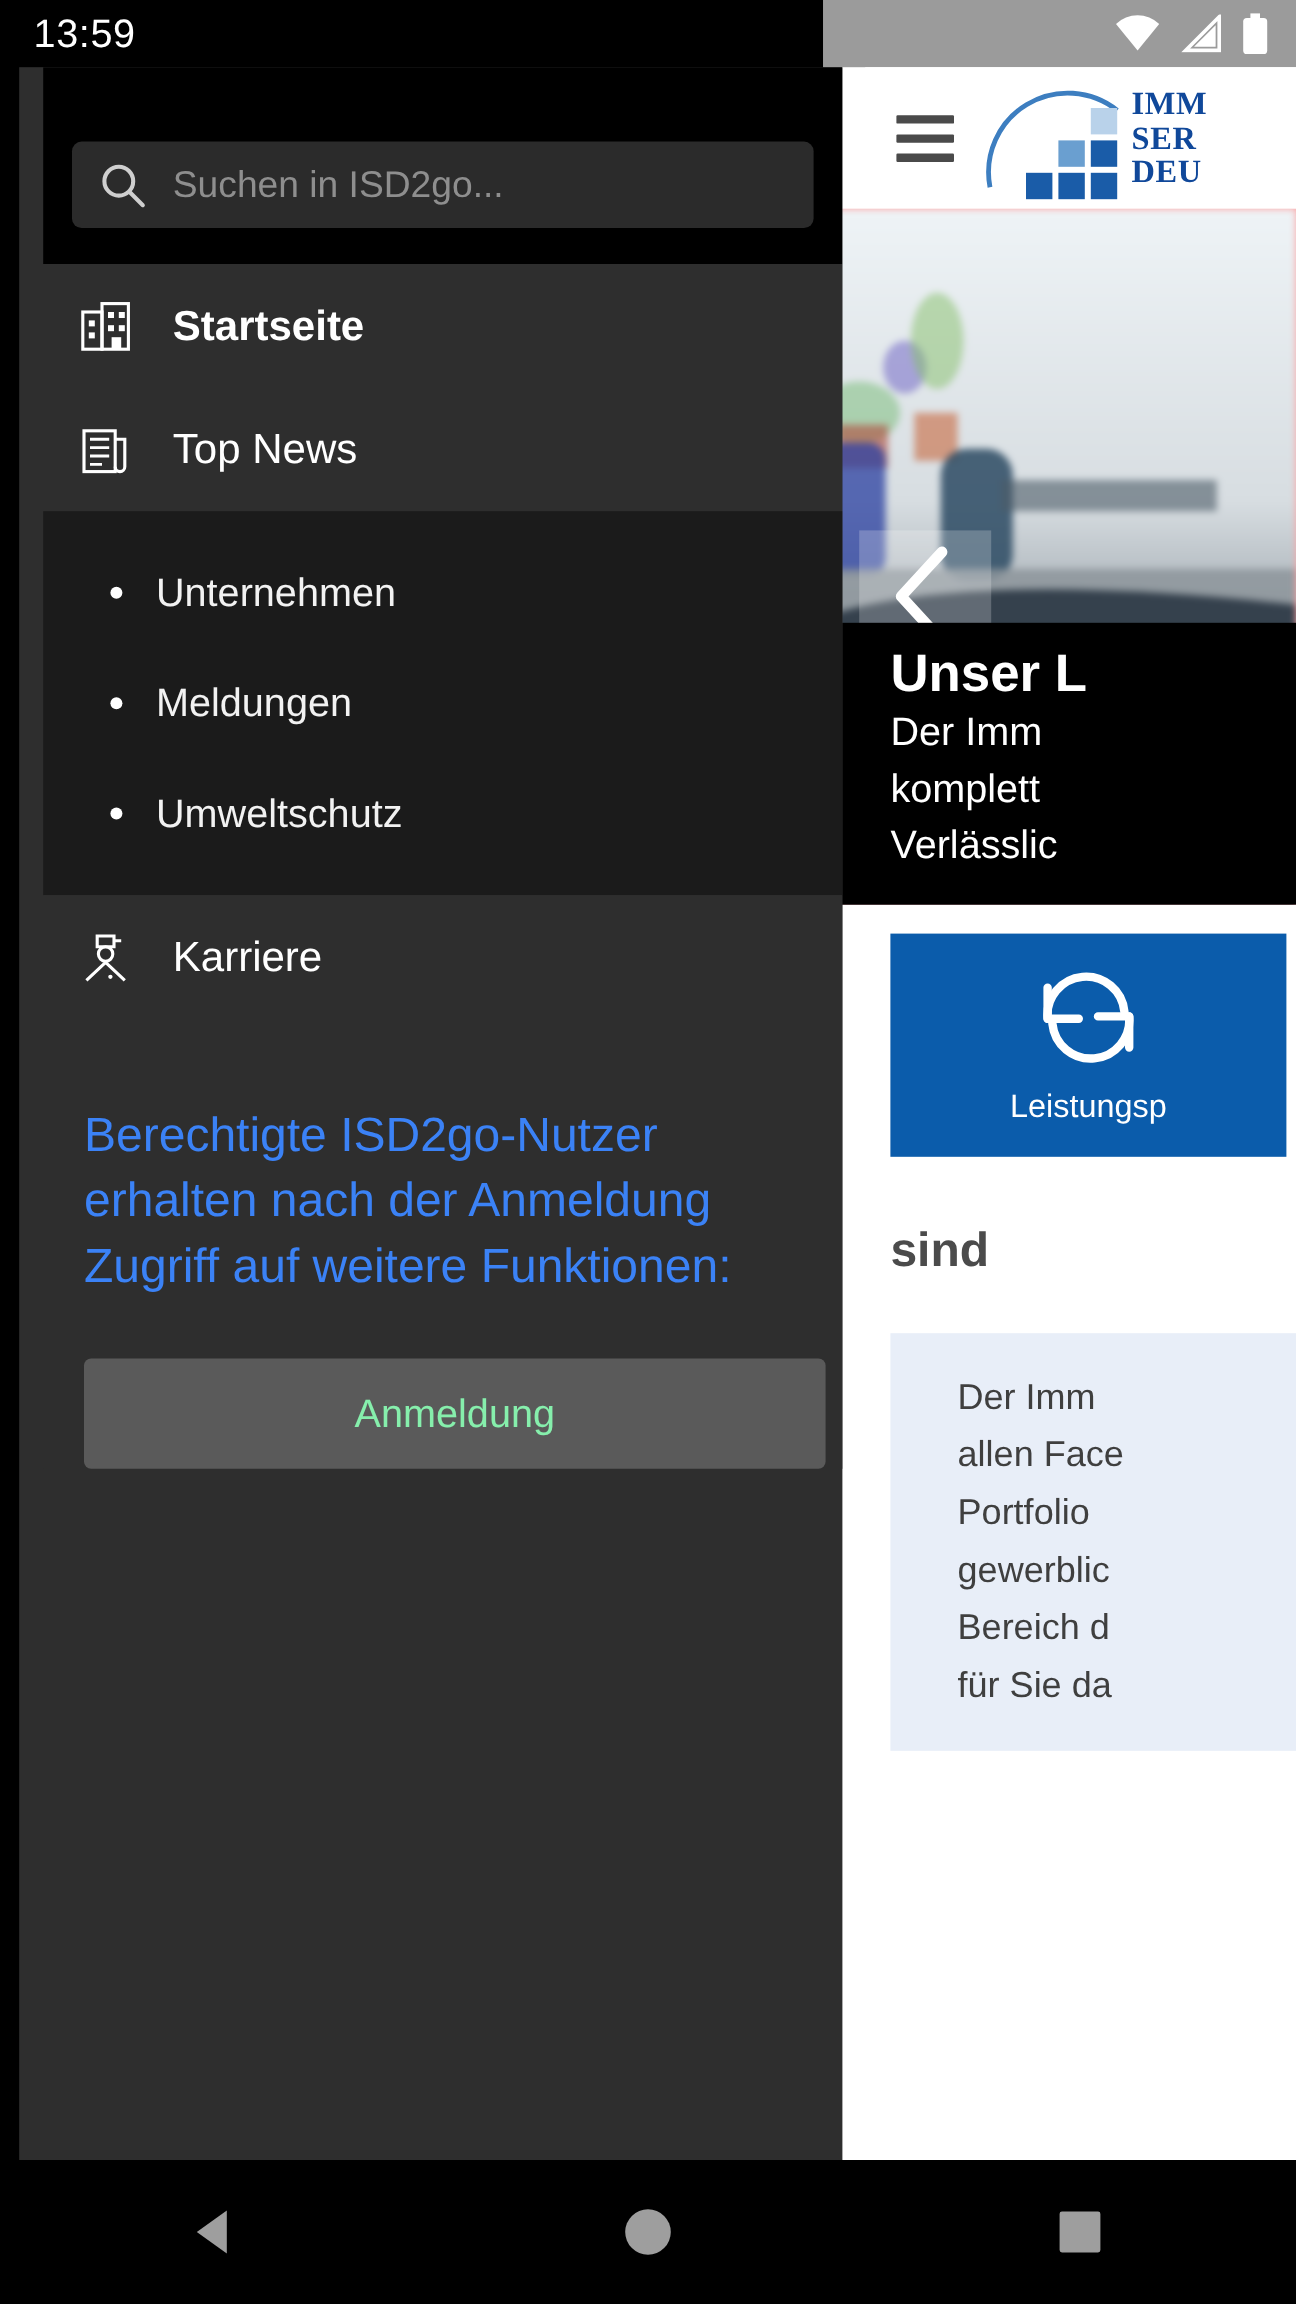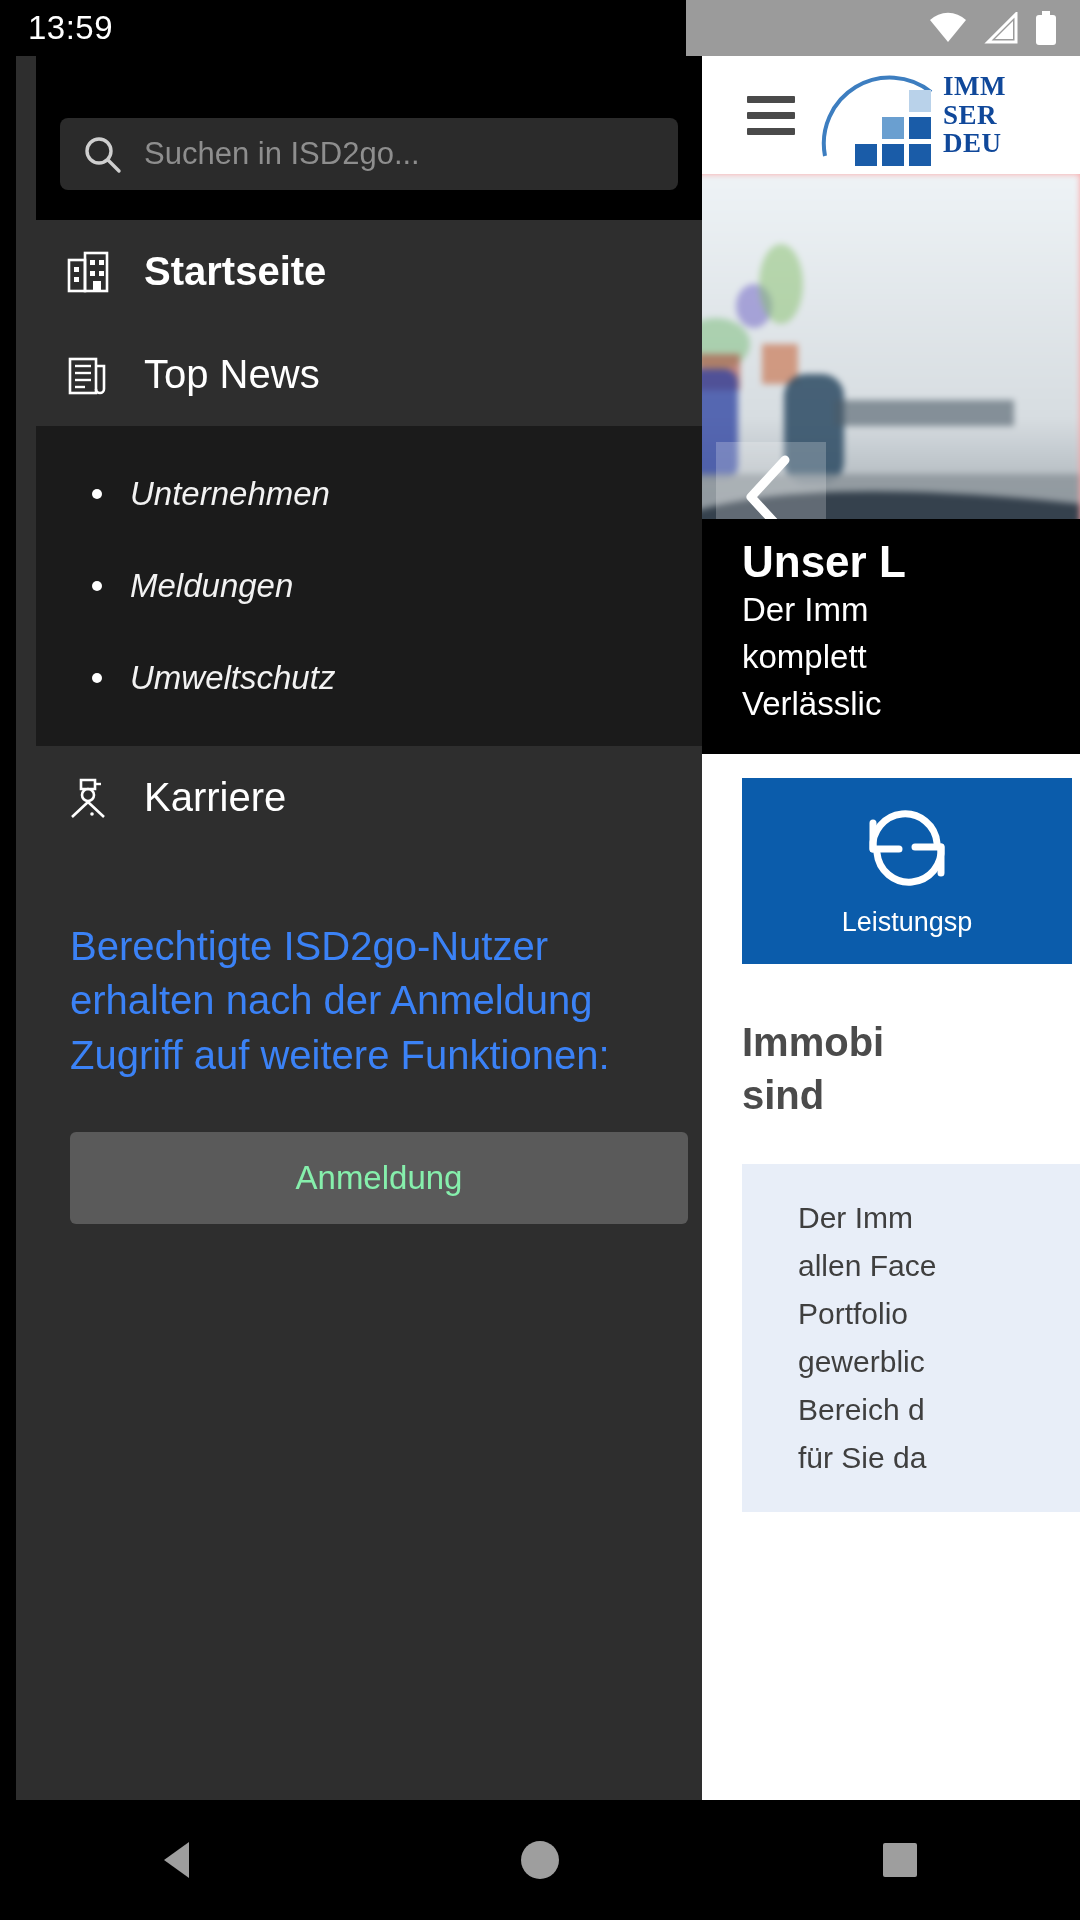--- a/index.html
+++ b/index.html
@@ -102,27 +102,27 @@
   .search-box input {
     flex: 1; background: transparent; border: 0; outline: 0;
     color: #e6e6e6; font-size: 31px; font-family: "Liberation Sans", sans-serif;
   }
   .search-box input::placeholder { color: #8e8e8e; }
 
   .menu { background: #2e2e2e; }
   .menu-item {
     display: flex; align-items: center; gap: 34px; height: 103px; padding-left: 30px;
   }
-  .menu-item .mi-label { font-size: 40px; color: #fff; }
+  .menu-item .mi-label { font-size: 35px; color: #fff; }
   .menu-item.is-active .mi-label { font-weight: 700; }
 
   .submenu { background: #1b1b1b; padding: 22px 0 22px 0; }
   .sub-item { display: flex; align-items: center; gap: 28px; height: 92px; padding-left: 56px; }
   .sub-bullet { width: 10px; height: 10px; border-radius: 50%; background: #fff; flex: 0 0 auto; }
-  .sub-item .si-label { font-size: 33px; color: #f2f2f2; font-style: italic; }
+  .sub-item .si-label { font-size: 33px; color: #f2f2f2; }
 
   .menu-tail { background: #2e2e2e; }
   .login-block { padding: 70px 34px 0 34px; }
   .login-note { color: #3b82f6; font-size: 40px; line-height: 1.36; }
   .login-btn {
     margin-top: 50px; height: 92px; width: 618px; background: #5a5a5a; border: 0; border-radius: 6px;
     color: #86efac; font-size: 33px; font-family: "Liberation Sans", sans-serif; cursor: pointer;
   }
 
   
@@ -225,21 +225,20 @@
           <path d="M14 44 A32 32 0 0 1 78 38" fill="none" stroke="#fff" stroke-width="7" stroke-linecap="round"></path>
           <path d="M82 42 A32 32 0 0 1 18 48" fill="none" stroke="#fff" stroke-width="7" stroke-linecap="round"></path>
           <path d="M14 18 L14 44 L40 44" fill="none" stroke="#fff" stroke-width="7" stroke-linecap="round" stroke-linejoin="round"></path>
           <path d="M82 68 L82 42 L56 42" fill="none" stroke="#fff" stroke-width="7" stroke-linecap="round" stroke-linejoin="round"></path>
         </svg>
         <div class="tile-label">Leistungsp</div>
       </div>
     </div>
 
     <div class="article">
-      <div class="article-title">Immobi</div>
       <div class="article-title">sind</div>
       <div class="quote">
         <p>Der Imm</p>
         <p>allen Face</p>
         <p>Portfolio</p>
         <p>gewerblic</p>
         <p>Bereich d</p>
         <p>für Sie da</p>
       </div>
     </div>

